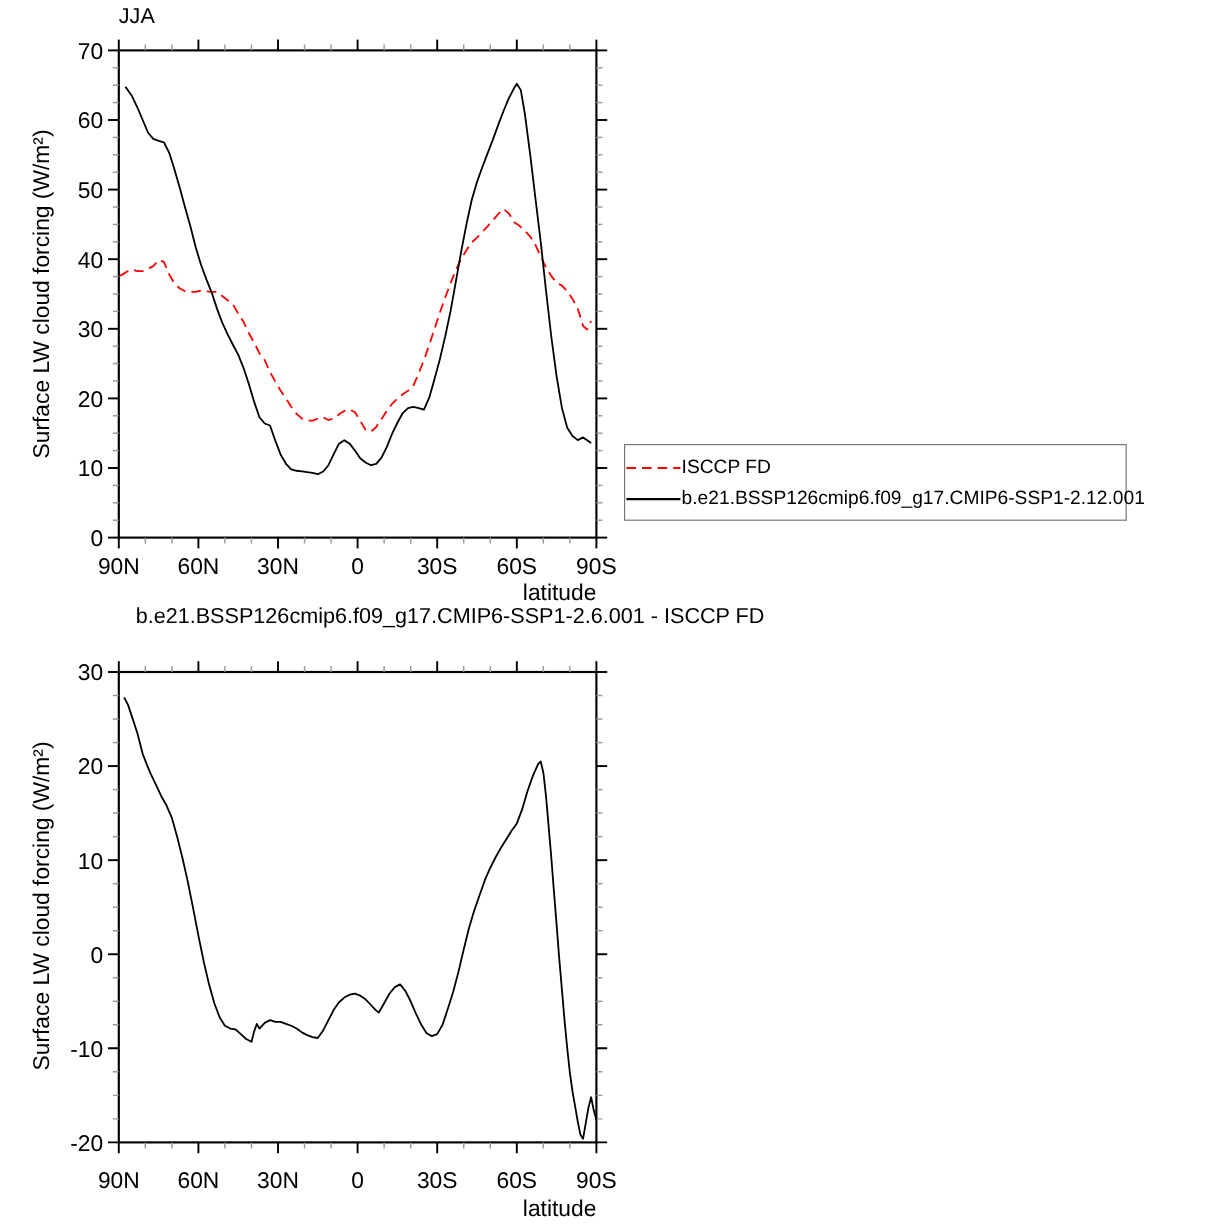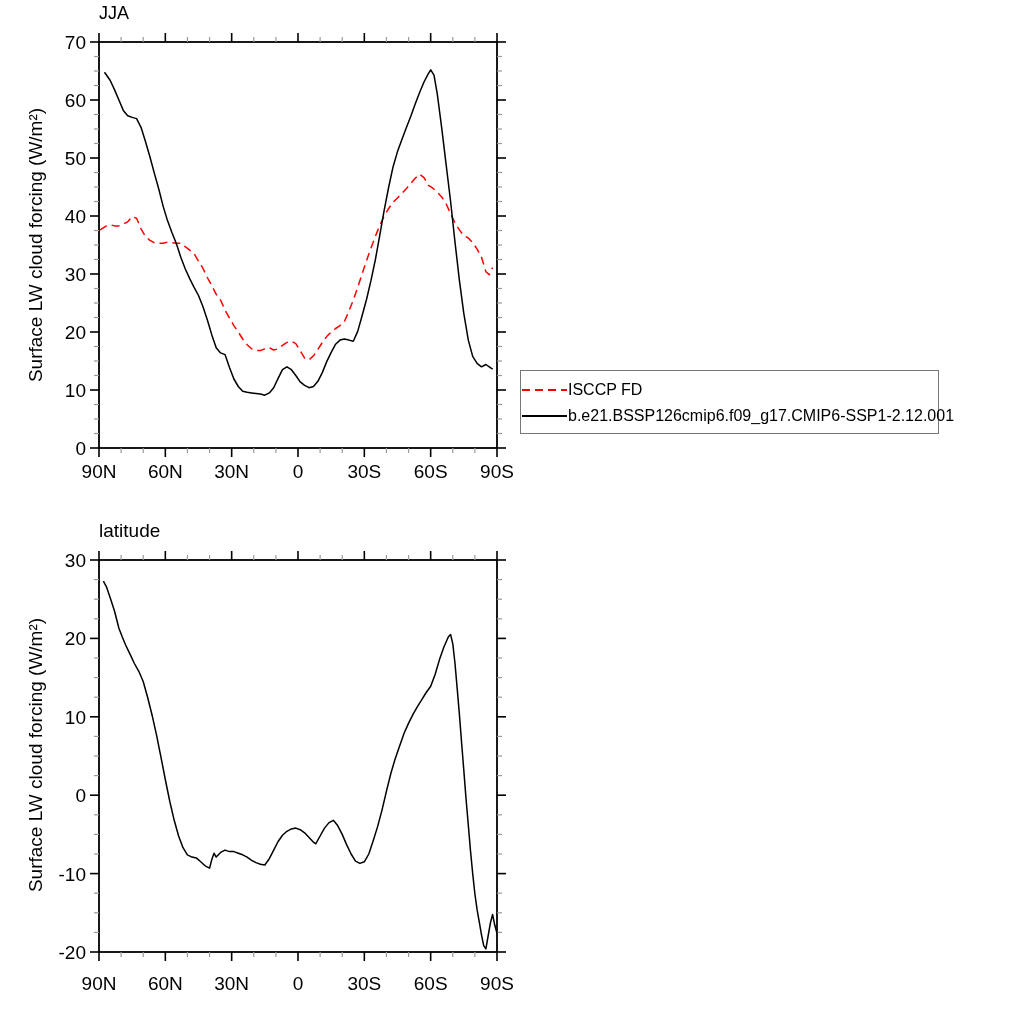--- a/index.html
+++ b/index.html
@@ -1,21 +1,21 @@
 <!DOCTYPE html>
 <html><head>
 <meta charset="utf-8">
 <style>
   html,body{margin:0;padding:0;background:#ffffff;}
   #stage{position:relative;width:1024px;height:1024px;overflow:hidden;background:#ffffff;
          font-family:"Liberation Sans", sans-serif;color:#000;}
   svg{font-family:"Liberation Sans", sans-serif;}
   #plot-svg{position:absolute;left:0;top:0;}
   .chart-title{position:absolute;font-size:18px;white-space:nowrap;}
-  .x-label{position:absolute;text-align:left;font-size:19px;margin-top:36px;}
+  .x-label{position:absolute;text-align:right;font-size:19px;}
   .y-label{position:absolute;width:420px;text-align:center;font-size:19px;white-space:nowrap;
            transform:rotate(-90deg);}
   #top-title{left:99px;width:398px;top:3px;}
   #bottom-title{right:387px;top:503px;}
   #top-xlabel{left:99px;width:398px;top:484px;}
   #bottom-xlabel{left:99px;width:398px;top:997px;}
   #top-ylabel{left:-174px;top:234px;}
   #bottom-ylabel{left:-174px;top:744px;}
   #legend{position:absolute;left:520px;top:370px;width:419px;height:64px;
           border:1px solid #777;background:#fff;box-sizing:border-box;padding-top:6px;}
@@ -253,17 +253,18 @@
         <span>ISCCP FD</span>
       </div>
       <div class="legend-row">
         <svg width="47" height="6">
           <line x1="1" y1="3" x2="46" y2="3" stroke="#000000" stroke-width="1.8"></line>
         </svg>
         <span>b.e21.BSSP126cmip6.f09_g17.CMIP6-SSP1-2.12.001</span>
       </div>
     </div>
 
+  <div id="bottom-title" class="chart-title">b.e21.BSSP126cmip6.f09_g17.CMIP6-SSP1-2.6.001 - ISCCP FD</div>
 
   <div id="bottom-ylabel" class="y-label">Surface LW cloud forcing (W/m²)</div>
 
   <div id="bottom-xlabel" class="x-label">latitude</div>
 </div>
 
 </body></html>

